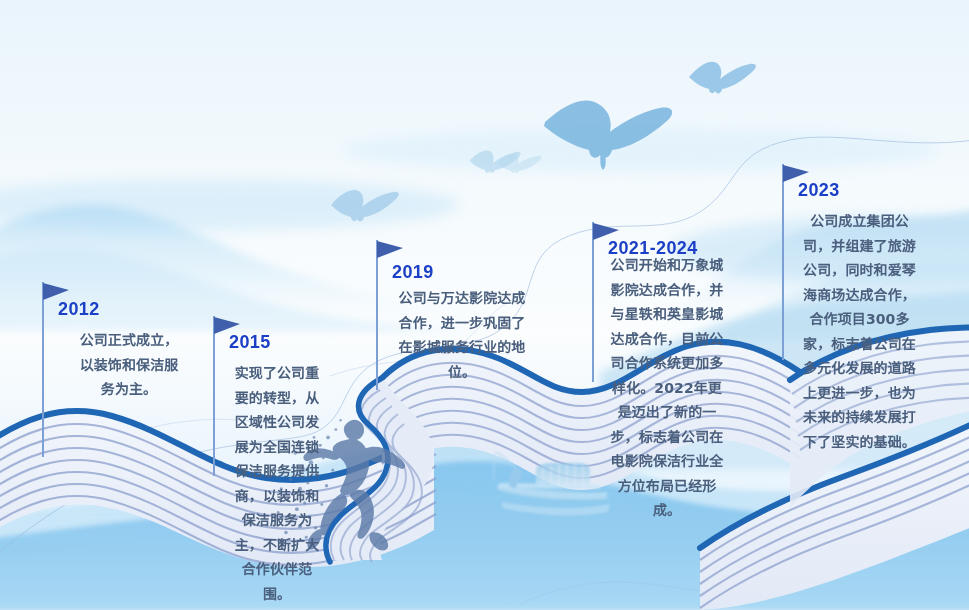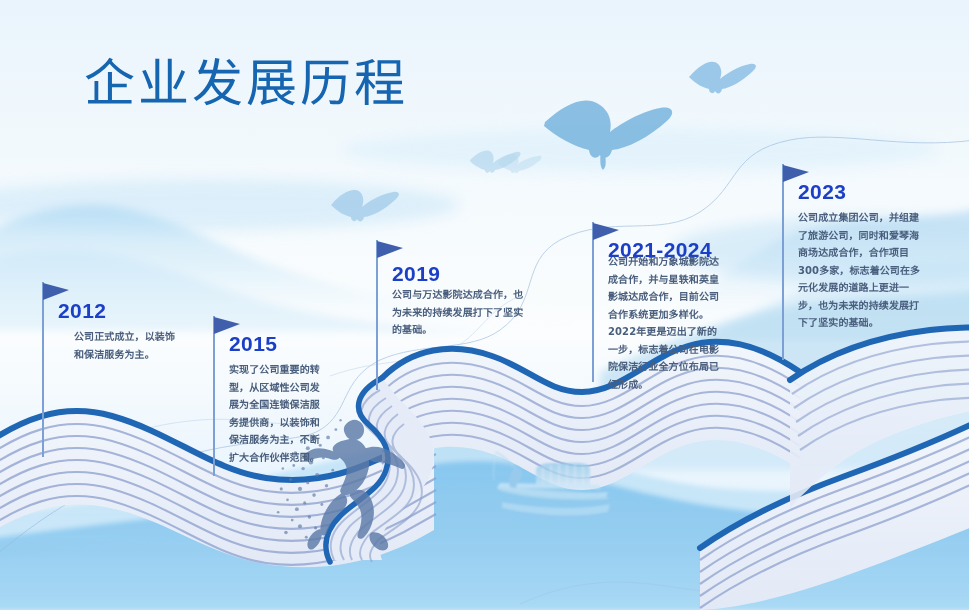--- a/index.html
+++ b/index.html
@@ -17,34 +17,35 @@
 
   
   .milestone{position:absolute;}
   .pole{
     position:absolute;left:0;top:0;width:1.6px;background:#7c9fd6;
   }
   .flag{position:absolute;left:1px;}
   .year{
     position:absolute;
     color:#1b3fc6;
-    font-size:21px;
+    font-size:18px;
     font-weight:600;
     letter-spacing:.4px;
     white-space:nowrap;
     font-family:"Liberation Sans","DejaVu Sans",sans-serif;
   }
   .desc{
     position:absolute;
     color:#4a5f7d;
-    font-size:10px;
+    font-size:14px;
     line-height:1.75;
     font-family:"DejaVu Sans","Liberation Sans",sans-serif;
     font-weight:600;
     letter-spacing:.1px;
+    text-align:center;
   }
 
   #m2012{left:42px;top:282px;}
   #m2012 .pole{height:175px;}
   #m2012 .flag{top:0px;}
   #m2012 .year{left:16px;top:17px;text-align:right;}
   #m2012 .desc{left:32px;top:46px;width:110px;}
 
   #m2015{left:213px;top:316px;}
   #m2015 .pole{height:160px;}
@@ -401,21 +402,20 @@
       <path d="M513,470 C516,467 521,468 522,472 C523,476 521,480 518,481
                C516,485 518,488 514,488 C510,488 508,484 509,480 C510,475 511,472 513,470 Z" fill="#9ccbeb"></path>
 
       <path d="M516,470 C510,462 504,456 496,452" stroke="#a9d3ed" stroke-width="1.3" fill="none"></path>
       <path d="M496,452 C494,460 493,470 494,480" stroke="#bfe0f4" stroke-width="0.9" fill="none"></path>
 
       <path d="M502,502 C540,509 580,510 610,504 L608,512 C578,518 538,516 502,508 Z" fill="#d4eaf8" opacity="0.55"></path>
     </g>
   </svg>
 
-  <div id="title">企业发展历程</div>
 
   <div class="milestone" id="m2012">
     <div class="pole"></div>
     <svg class="flag" width="32" height="20" viewBox="0 0 32 20">
       <path d="M0,1 L26,8 L0,18 Z" fill="#3f5fad"></path>
     </svg>
     <div class="year">2012</div>
     <div class="desc">公司正式成立，以装饰和保洁服务为主。</div>
   </div>
 
@@ -427,21 +427,21 @@
     <div class="year">2015</div>
     <div class="desc">实现了公司重要的转型，从区域性公司发展为全国连锁保洁服务提供商，以装饰和保洁服务为主，不断扩大合作伙伴范围。</div>
   </div>
 
   <div class="milestone" id="m2019">
     <div class="pole"></div>
     <svg class="flag" width="32" height="20" viewBox="0 0 32 20">
       <path d="M0,1 L26,8 L0,18 Z" fill="#3f5fad"></path>
     </svg>
     <div class="year">2019</div>
-    <div class="desc">公司与万达影院达成合作，也为未来的持续发展打下了坚实的基础。</div>
+    <div class="desc">公司与万达影院达成合作，进一步巩固了在影城服务行业的地位。</div>
   </div>
 
   <div class="milestone" id="m2122">
     <div class="pole"></div>
     <svg class="flag" width="32" height="20" viewBox="0 0 32 20">
       <path d="M0,1 L26,8 L0,18 Z" fill="#3f5fad"></path>
     </svg>
     <div class="year">2021-2024</div>
     <div class="desc">公司开始和万象城影院达成合作，并与星轶和英皇影城达成合作，目前公司合作系统更加多样化。2022年更是迈出了新的一步，标志着公司在电影院保洁行业全方位布局已经形成。</div>
   </div>

